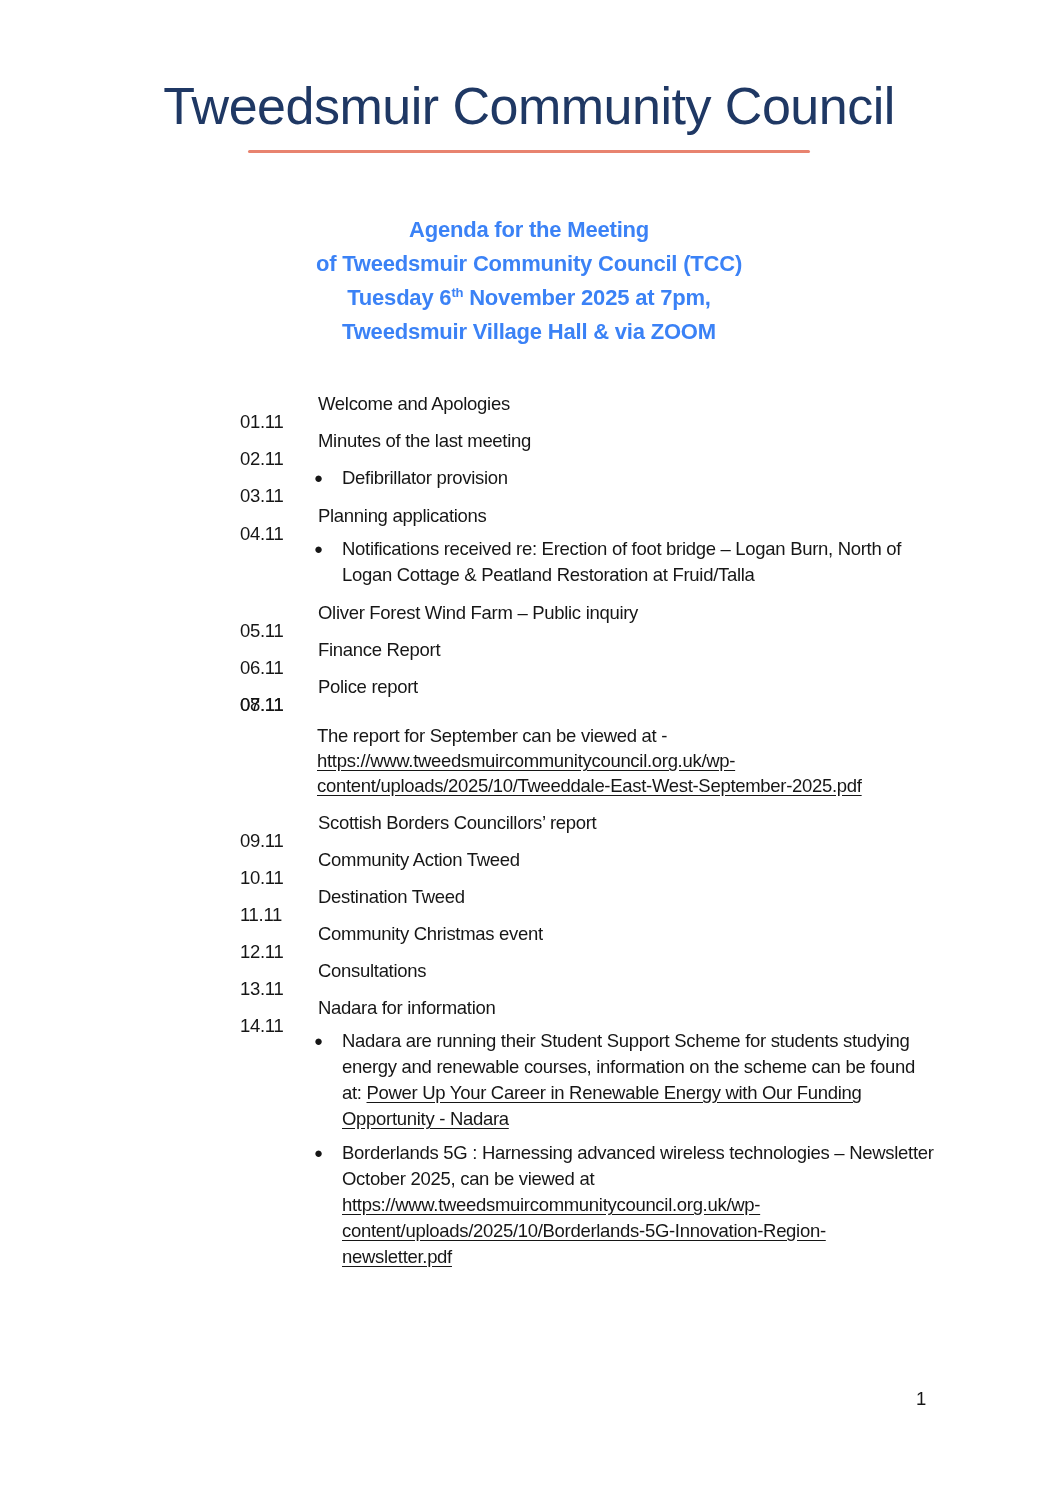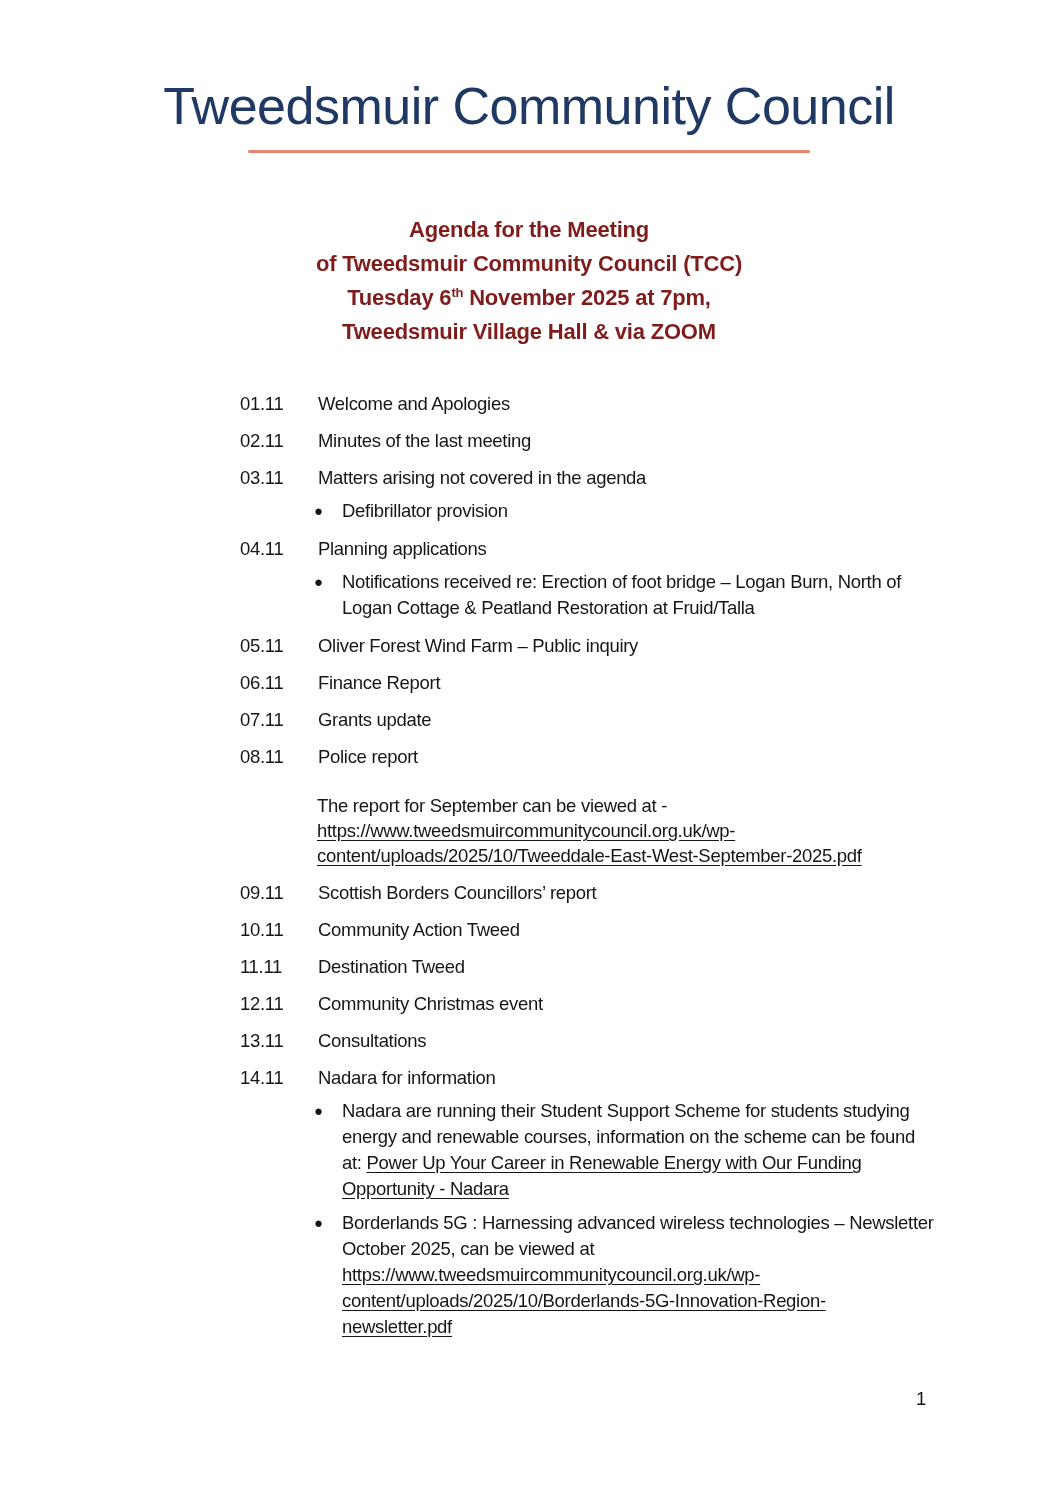--- a/index.html
+++ b/index.html
@@ -30,21 +30,21 @@
     background:#e8836f;
   }
   .meeting-heading {
     position:absolute;
     top:213px; left:0; right:0;
     text-align:center;
     font-weight:700;
     font-size:22px;
     line-height:34px;
     letter-spacing:-0.2px;
-    color:#7f1d1d;
+    color:#3b82f6;
   }
   .meeting-heading sup {
     font-size:13px;
     line-height:0;
     vertical-align:super;
   }
   .agenda {
     position:absolute;
     top:391px; left:240px;
     width:730px;
@@ -53,21 +53,21 @@
     color:#161616;
   }
   .item {
     position:relative;
     padding-left:78px;
     line-height:25px;
     margin-bottom:12px;
   }
   .item-num {
     position:absolute;
-    left:0; top:0;
+    left:0; top:18px;
     line-height:25px;
   }
   .bullet-row {
     display:flex;
     margin-left:-8px;
     margin-top:8px;
     line-height:26px;
   }
   .bullet-dot {
     width:32px;
@@ -119,21 +119,20 @@
       <div class="item">
         <span class="item-num">01.11</span>
         <div class="item-label">Welcome and Apologies</div>
       </div>
       <div class="item">
         <span class="item-num">02.11</span>
         <div class="item-label">Minutes of the last meeting</div>
       </div>
       <div class="item">
         <span class="item-num">03.11</span>
-        <div class="item-label">Matters arising not covered in the agenda</div>
         <div class="bullet-row">
           <span class="bullet-dot">●</span>
           <div class="bullet-text"><span>Defibrillator provision</span></div>
         </div>
       </div>
       <div class="item">
         <span class="item-num">04.11</span>
         <div class="item-label">Planning applications</div>
         <div class="bullet-row">
           <span class="bullet-dot">●</span>
@@ -144,21 +143,20 @@
       <div class="item">
         <span class="item-num">05.11</span>
         <div class="item-label">Oliver Forest Wind Farm – Public inquiry</div>
       </div>
       <div class="item">
         <span class="item-num">06.11</span>
         <div class="item-label">Finance Report</div>
       </div>
       <div class="item">
         <span class="item-num">07.11</span>
-        <div class="item-label">Grants update</div>
       </div>
       <div class="item">
         <span class="item-num">08.11</span>
         <div class="item-label">Police report</div>
         <div class="note"><span>The report for September can be viewed at -
 </span><a class="doc-link" href="#">https://www.tweedsmuircommunitycouncil.org.uk/wp-
 content/uploads/2025/10/Tweeddale-East-West-September-2025.pdf</a></div>
       </div>
       <div class="item">
         <span class="item-num">09.11</span>

